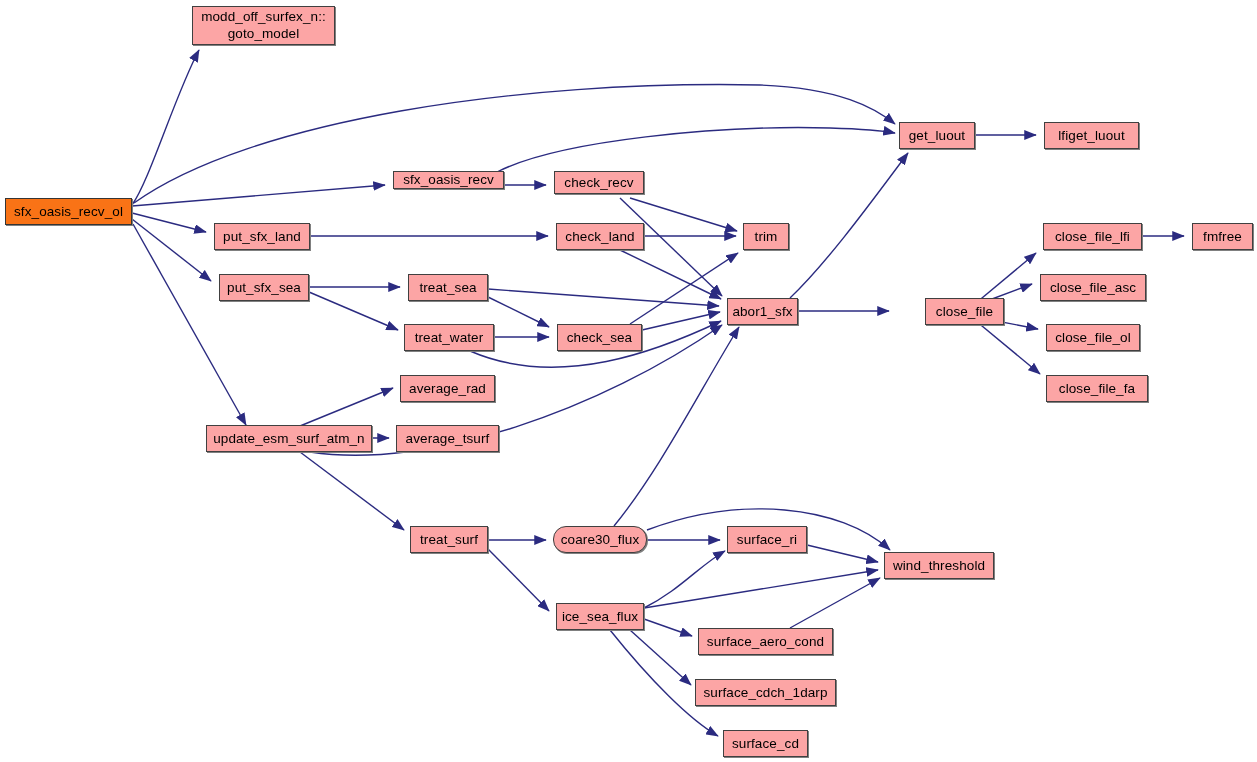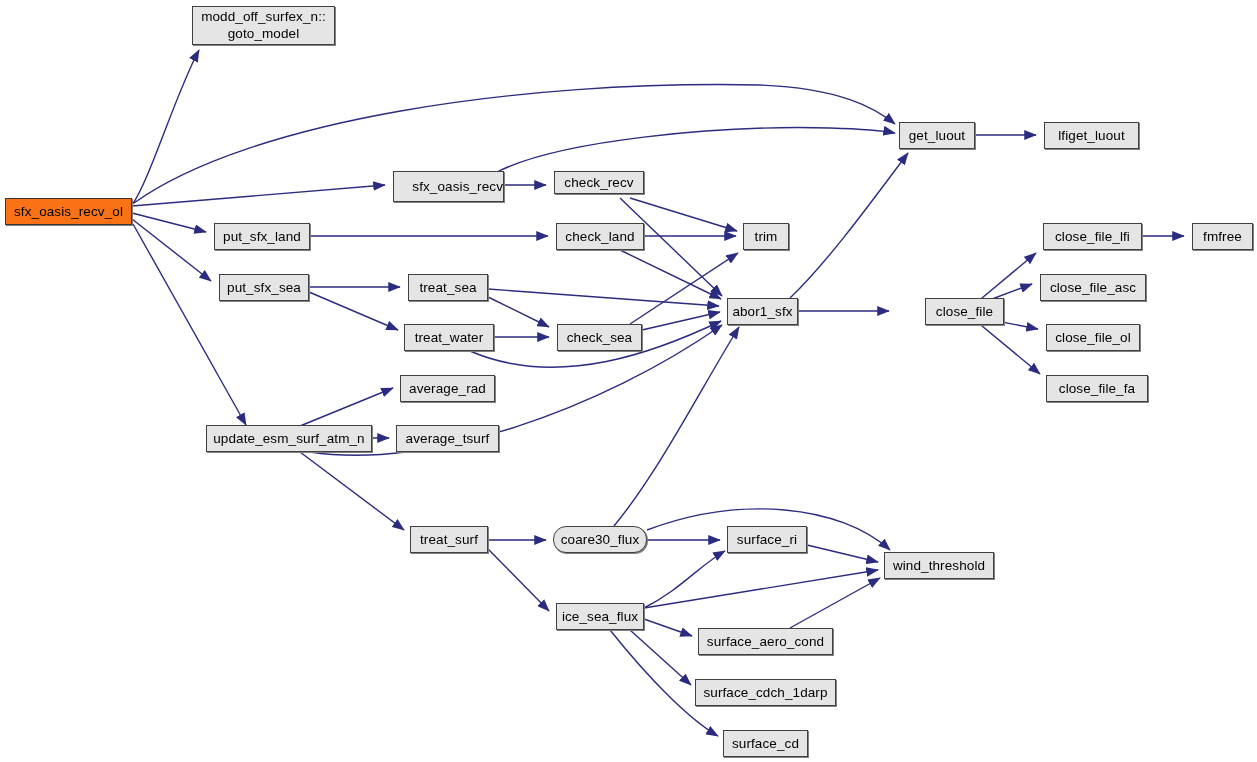--- a/index.html
+++ b/index.html
@@ -20,21 +20,21 @@
     position: absolute;
     left: 0;
     top: 0;
     width: 1257px;
     height: 762px;
   }
   .node {
     position: absolute;
     box-sizing: border-box;
     border: 1px solid #404040;
-    background: #e5e5e5;
+    background: #fca5a5;
     color: #000000;
     font-size: 13.5px;
     line-height: 1.12;
     text-align: center;
     display: flex;
     align-items: center;
     justify-content: center;
     white-space: pre;
     letter-spacing: 0.1px;
     box-shadow: 1px 1px 0 #808080;
@@ -102,21 +102,21 @@
         <path d="M 976 305 L 1032 284" fill="none" stroke="#2b2b80" stroke-width="1.4" marker-end="url(#arrowhead)"></path>
         <path d="M 976 317 L 1038 329" fill="none" stroke="#2b2b80" stroke-width="1.4" marker-end="url(#arrowhead)"></path>
         <path d="M 976 321 L 1040 374" fill="none" stroke="#2b2b80" stroke-width="1.4" marker-end="url(#arrowhead)"></path>
         <path d="M 1142 236 L 1184 236" fill="none" stroke="#2b2b80" stroke-width="1.4" marker-end="url(#arrowhead)"></path>
       </g>
   </svg>
   <div id="nodes">
       <div class="node highlight" style="left: 5px; top: 198px; width: 127px; height: 27px;"><span>sfx_oasis_recv_ol</span></div>
       <div class="node multiline" style="left: 192px; top: 6px; width: 143px; height: 39px;"><span>modd_off_surfex_n::
 goto_model</span></div>
-      <div class="node" style="left: 393px; top: 171px; width: 111px; height: 31px; justify-content: flex-end;"><span>sfx_oasis_recv</span></div>
+      <div class="node" style="left: 393px; top: 171px; width: 111px; height: 18px;"><span>sfx_oasis_recv</span></div>
       <div class="node" style="left: 214px; top: 223px; width: 96px; height: 27px;"><span>put_sfx_land</span></div>
       <div class="node" style="left: 219px; top: 274px; width: 90px; height: 27px;"><span>put_sfx_sea</span></div>
       <div class="node" style="left: 180px; top: 425px; width: 166px; height: 27px; margin-left: 26px;"><span>update_esm_surf_atm_n</span></div>
       <div class="node" style="left: 554px; top: 171px; width: 90px; height: 23px;"><span>check_recv</span></div>
       <div class="node" style="left: 556px; top: 223px; width: 88px; height: 27px;"><span>check_land</span></div>
       <div class="node" style="left: 408px; top: 274px; width: 80px; height: 27px;"><span>treat_sea</span></div>
       <div class="node" style="left: 404px; top: 324px; width: 90px; height: 27px;"><span>treat_water</span></div>
       <div class="node" style="left: 557px; top: 324px; width: 85px; height: 27px;"><span>check_sea</span></div>
       <div class="node" style="left: 743px; top: 223px; width: 46px; height: 27px;"><span>trim</span></div>
       <div class="node" style="left: 727px; top: 298px; width: 71px; height: 27px;"><span>abor1_sfx</span></div>

